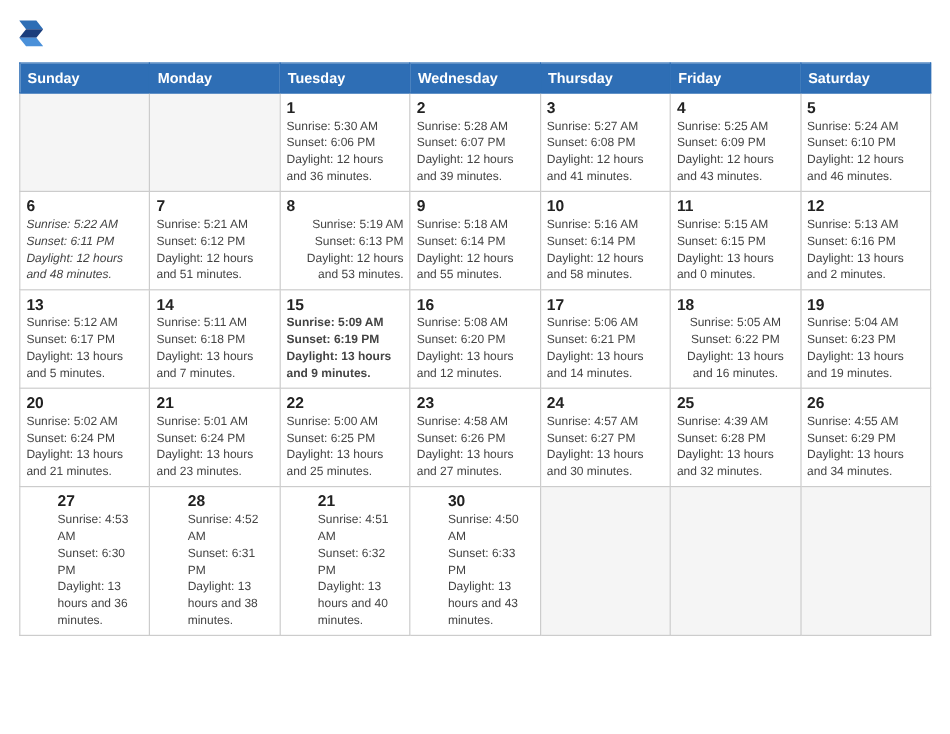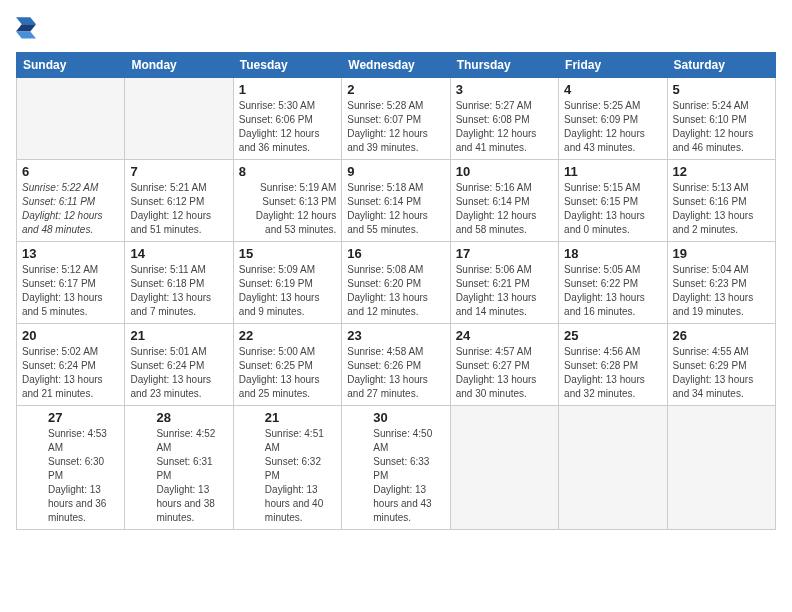--- a/index.html
+++ b/index.html
@@ -213,39 +213,39 @@
 Daylight: 13 hours and 5 minutes.</div>
         </td>
         <td>
           <div class="day-num">14</div>
           <div class="day-info" style="white-space: pre-line;">Sunrise: 5:11 AM
 Sunset: 6:18 PM
 Daylight: 13 hours and 7 minutes.</div>
         </td>
         <td>
           <div class="day-num">15</div>
-          <div class="day-info" style="white-space: pre-line;">Sunrise: 5:09 AM
+          <div class="day-info" style="white-space: pre-line; font-weight: bold;">Sunrise: 5:09 AM
 Sunset: 6:19 PM
 Daylight: 13 hours and 9 minutes.</div>
         </td>
         <td>
           <div class="day-num">16</div>
           <div class="day-info" style="white-space: pre-line;">Sunrise: 5:08 AM
 Sunset: 6:20 PM
 Daylight: 13 hours and 12 minutes.</div>
         </td>
         <td>
           <div class="day-num">17</div>
           <div class="day-info" style="white-space: pre-line;">Sunrise: 5:06 AM
 Sunset: 6:21 PM
 Daylight: 13 hours and 14 minutes.</div>
         </td>
         <td>
           <div class="day-num">18</div>
-          <div class="day-info" style="white-space: pre-line;">Sunrise: 5:05 AM
+          <div class="day-info" style="white-space: pre-line; text-align: center;">Sunrise: 5:05 AM
 Sunset: 6:22 PM
 Daylight: 13 hours and 16 minutes.</div>
         </td>
         <td>
           <div class="day-num">19</div>
           <div class="day-info" style="white-space: pre-line;">Sunrise: 5:04 AM
 Sunset: 6:23 PM
 Daylight: 13 hours and 19 minutes.</div>
         </td>
       </tr>
@@ -275,21 +275,21 @@
 Daylight: 13 hours and 27 minutes.</div>
         </td>
         <td>
           <div class="day-num">24</div>
           <div class="day-info" style="white-space: pre-line;">Sunrise: 4:57 AM
 Sunset: 6:27 PM
 Daylight: 13 hours and 30 minutes.</div>
         </td>
         <td>
           <div class="day-num">25</div>
-          <div class="day-info" style="white-space: pre-line;">Sunrise: 4:56 AM
+          <div class="day-info" style="white-space: pre-line;">Sunrise: 4:39 AM
 Sunset: 6:28 PM
 Daylight: 13 hours and 32 minutes.</div>
         </td>
         <td>
           <div class="day-num">26</div>
           <div class="day-info" style="white-space: pre-line;">Sunrise: 4:55 AM
 Sunset: 6:29 PM
 Daylight: 13 hours and 34 minutes.</div>
         </td>
       </tr>

